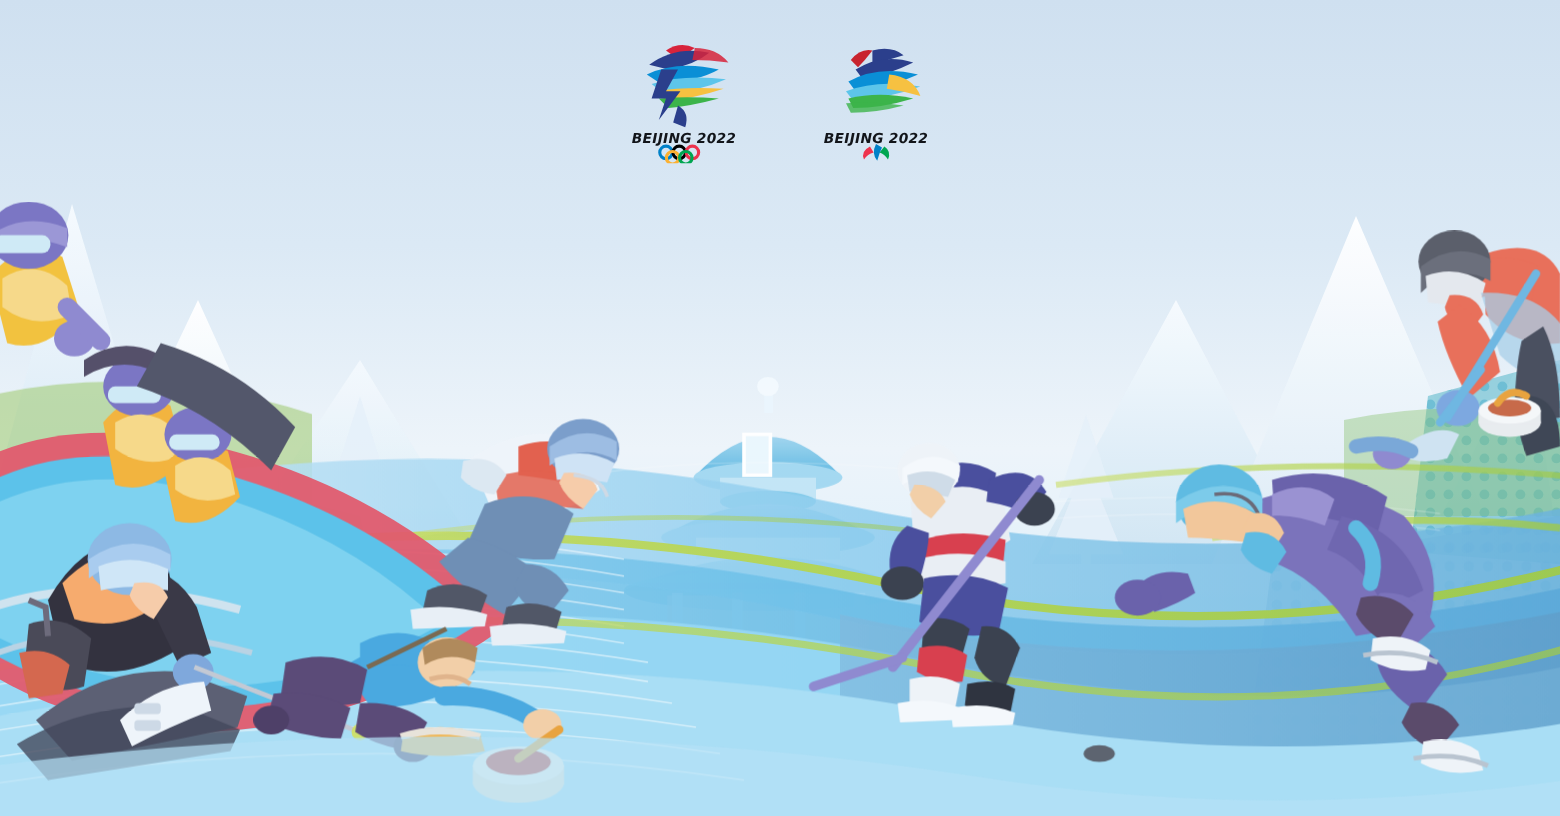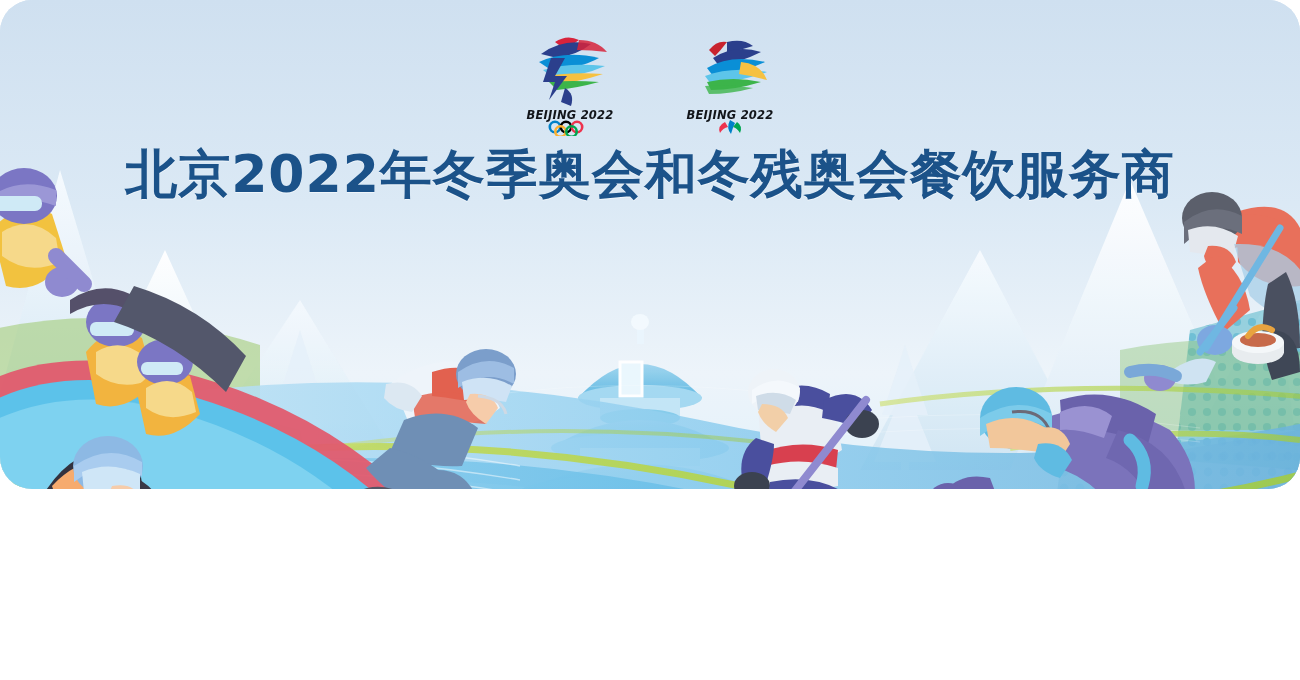--- a/index.html
+++ b/index.html
@@ -1,20 +1,19 @@
 <!DOCTYPE html>
 <html><head>
 <meta charset="utf-8">
 <style>
   html,body{margin:0;padding:0;background:#fff;}
   #stage{
-    position:relative;width:1300px;height:489px;overflow:hidden;
+    position:relative;width:1300px;height:680px;overflow:hidden;
     font-family:"Liberation Sans","DejaVu Sans",sans-serif;
     background:linear-gradient(180deg,#cfe0f0 0%,#d9e7f4 28%,#e7f0f8 48%,#f0f6fb 60%,#dceefa 72%,#b8dff4 100%);
-    border-radius:32px;
   }
   #stage svg.layer{position:absolute;top:0;left:0;width:1300px;height:680px;}
   
   #emblems{position:absolute;top:32px;left:0;width:1300px;display:flex;justify-content:center;gap:62px;}
   .emblem{width:98px;height:104px;position:relative;}
   .emblem svg{display:block;}
   #title-wrap{position:absolute;top:144px;left:0;width:1300px;text-align:center;}
   #page-title{
     display:inline-block;
     font-size:52px;line-height:60px;font-weight:700;letter-spacing:1px;
@@ -393,17 +392,14 @@
         <text x="49" y="87" text-anchor="middle" font-size="11.5" font-weight="700" font-style="italic" letter-spacing="0.2" font-family="'DejaVu Sans','Liberation Sans',sans-serif" fill="#12151a">BEIJING 2022</text>
         <g>
           <path d="M44 90 Q36 94 39 101 Q42 96 47 95 Z" fill="#ee334e"></path>
           <path d="M49 88 Q45 96 50 102 Q52 95 54 91 Z" fill="#0081c8"></path>
           <path d="M56 90 Q62 94 59 101 Q56 96 52 95 Z" fill="#00a651"></path>
         </g>
       </svg>
     </div>
   </div>
 
-  <div id="title-wrap">
-    <span id="page-title">北京2022年冬季奥会和冬残奥会餐饮服务商</span>
-  </div>
 
 </div>
 
 </body></html>

